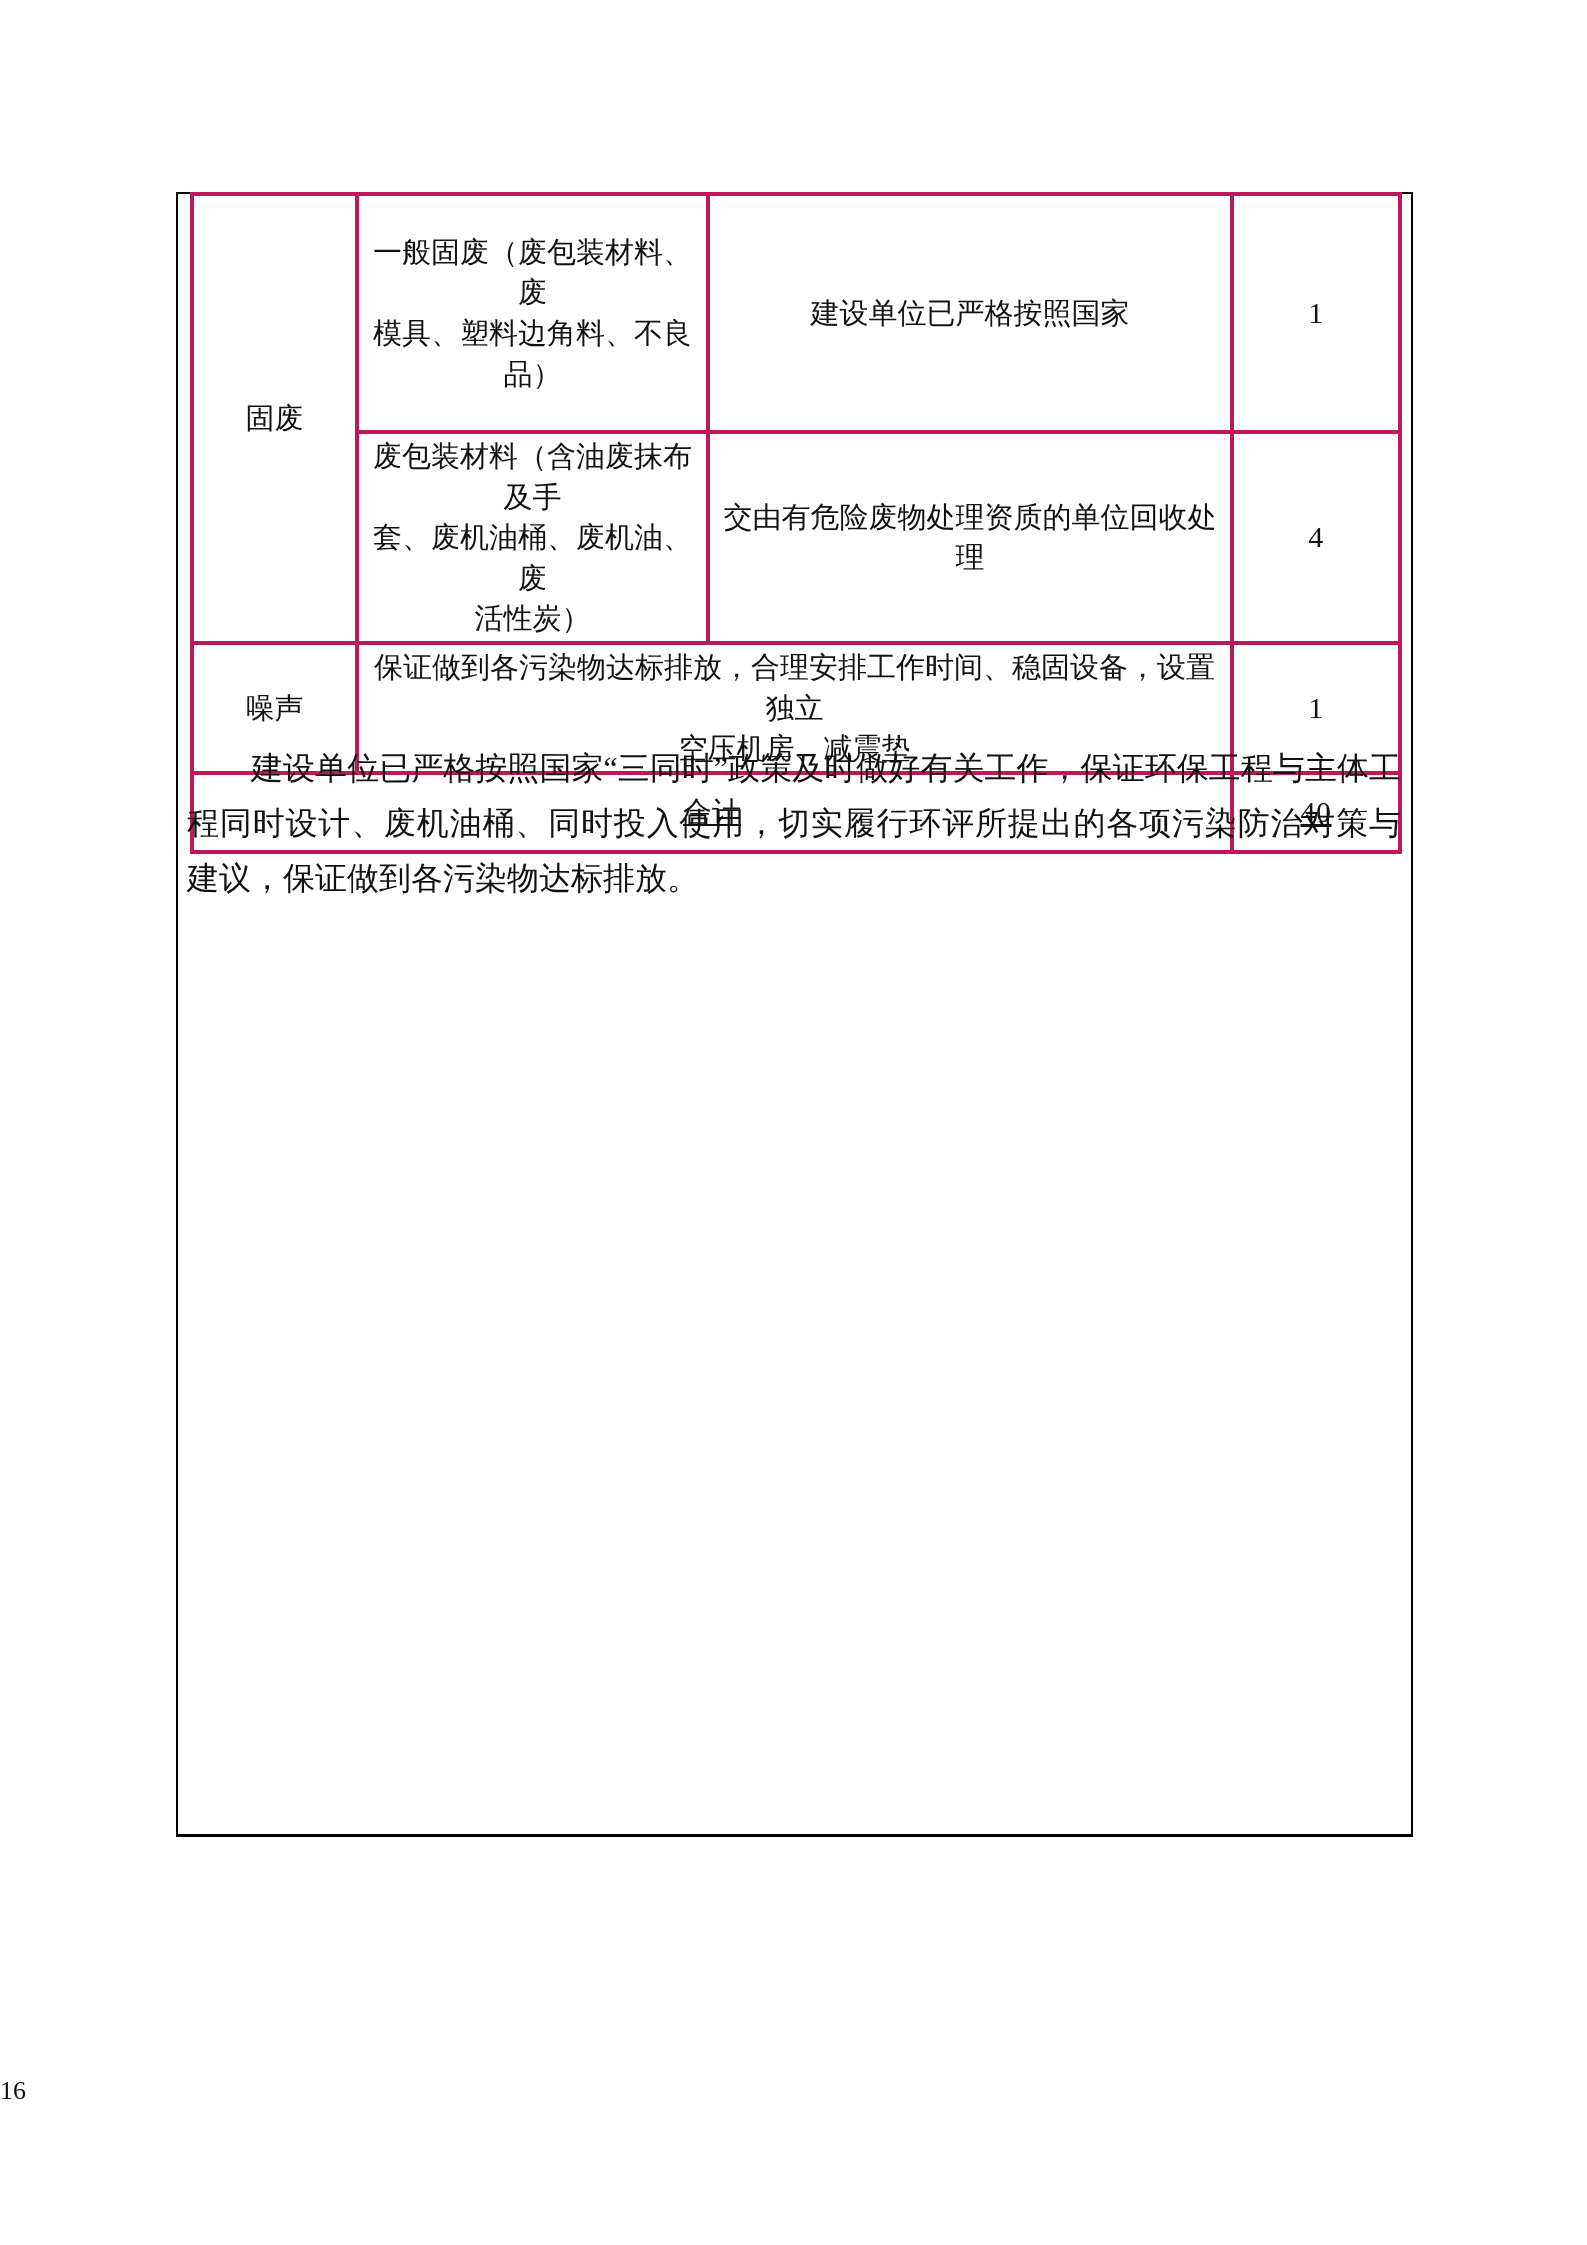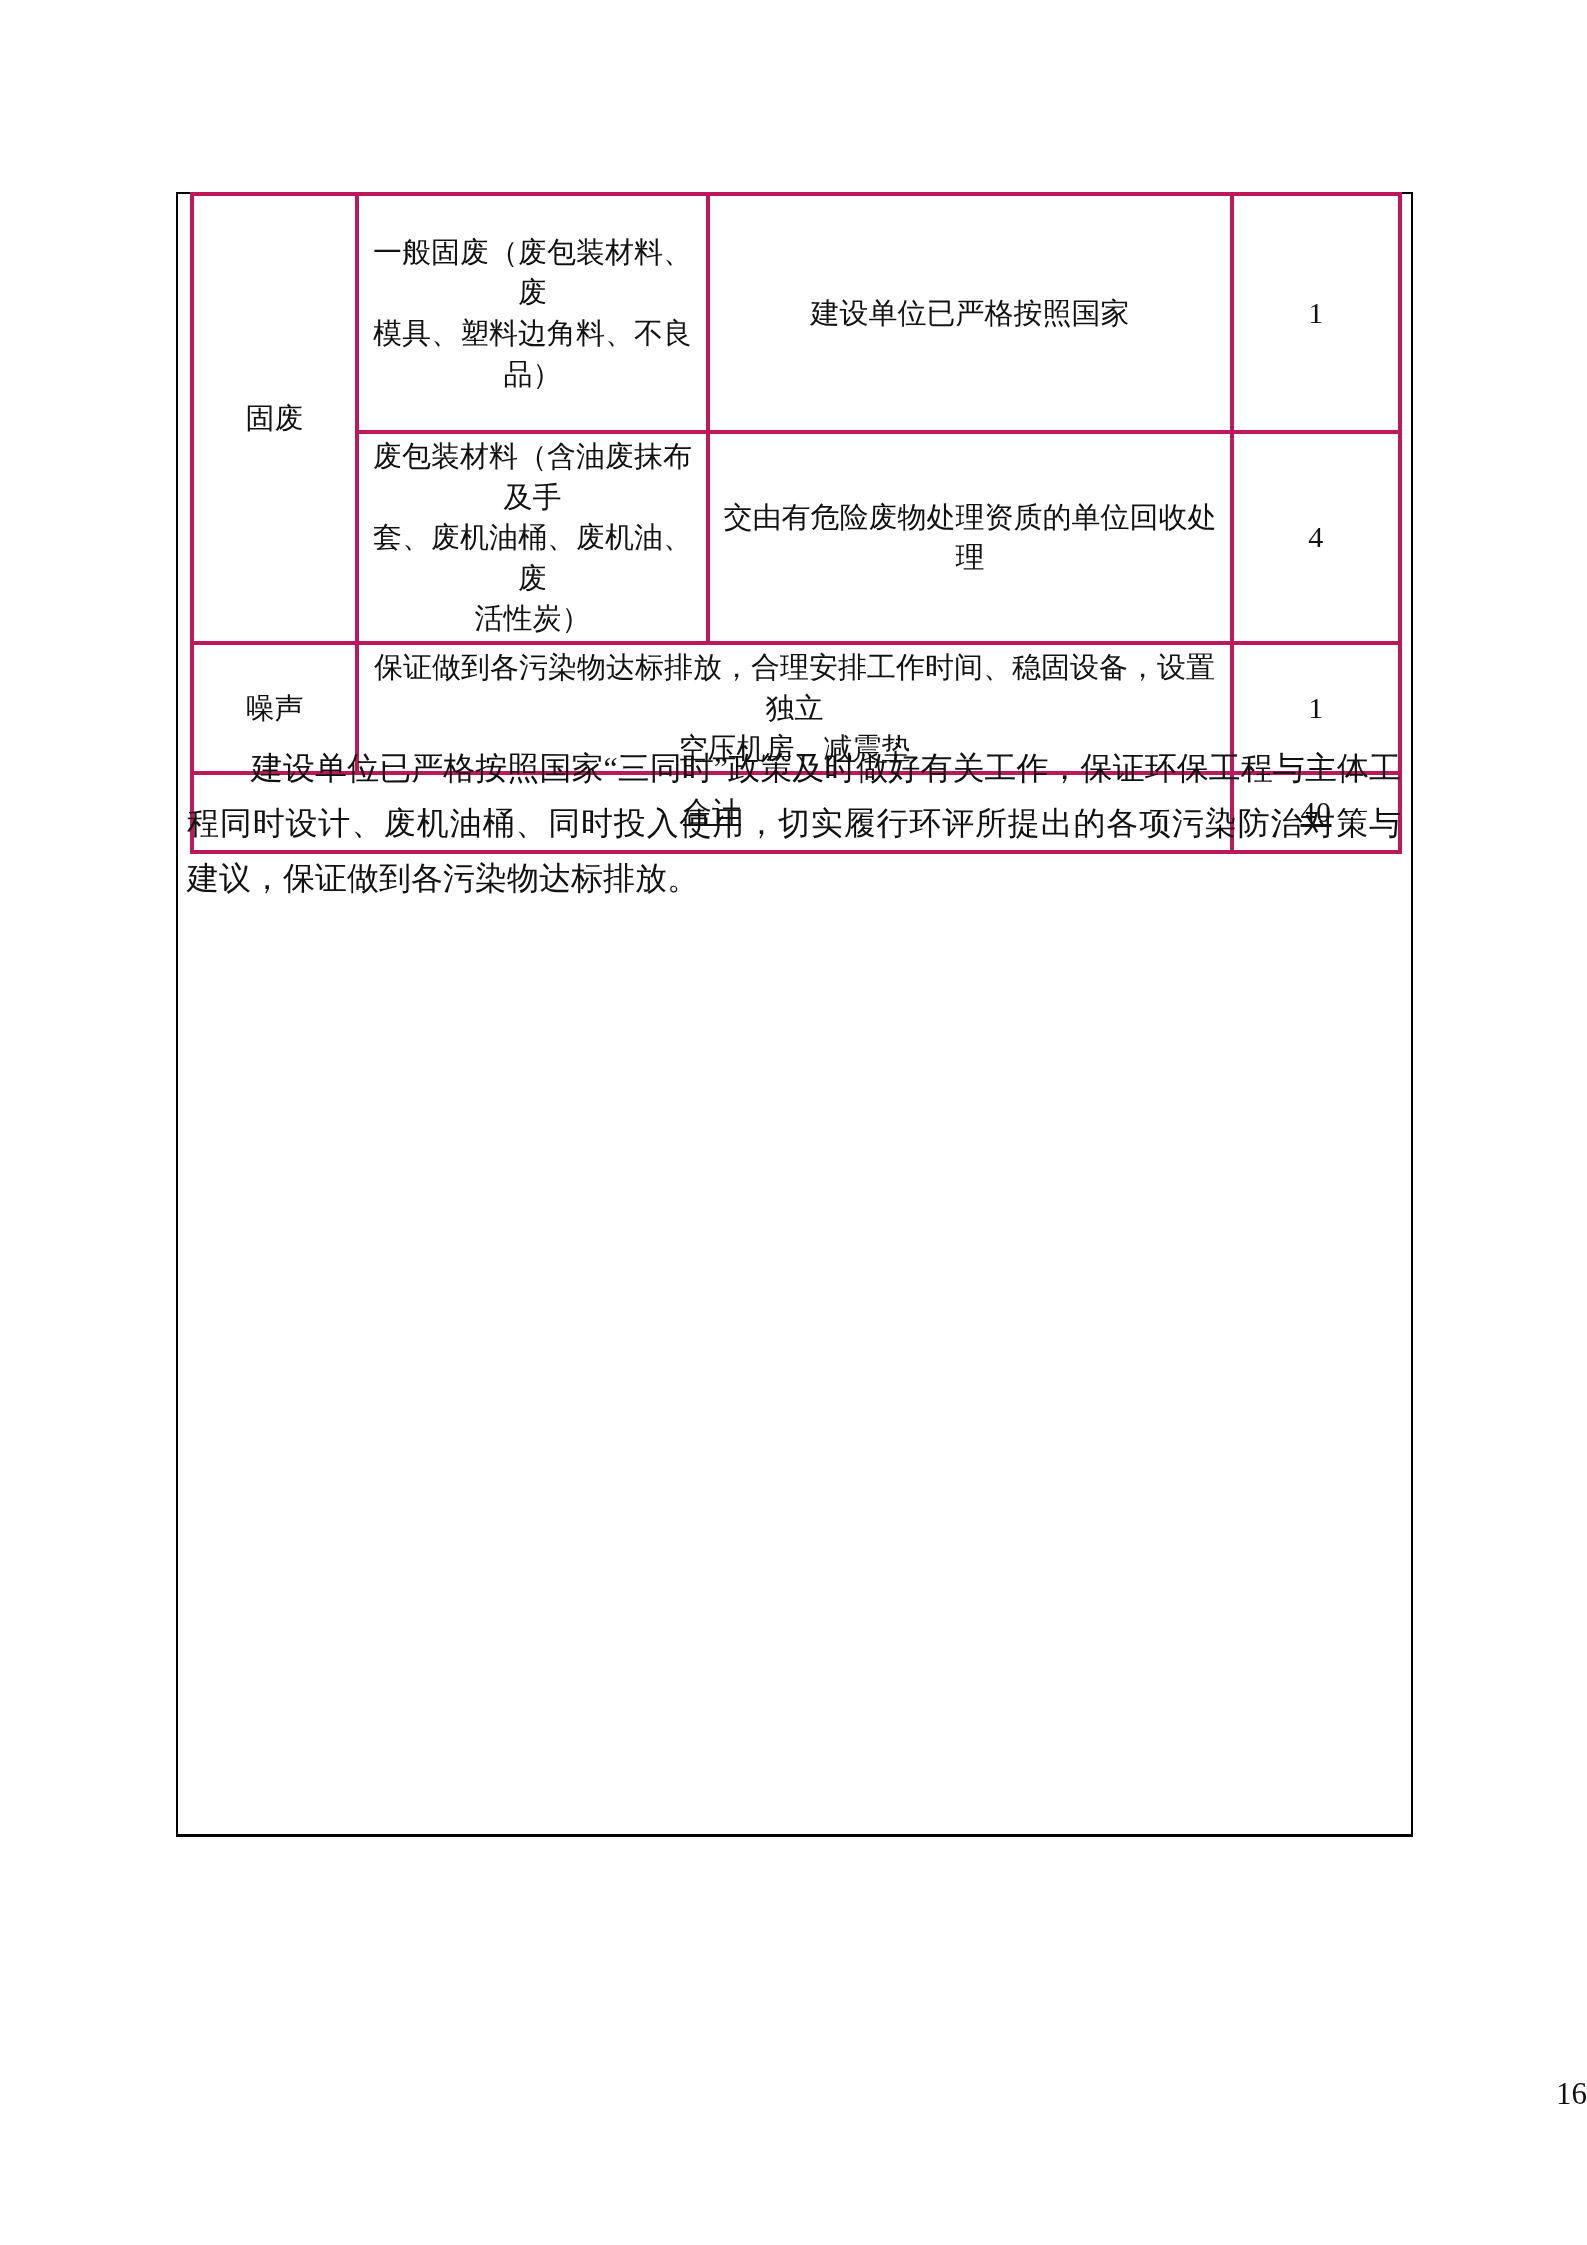--- a/index.html
+++ b/index.html
@@ -62,22 +62,22 @@
     line-height: 55px;
     text-align: justify;
     text-indent: 64px;
     color: #111111;
   }
   .page-number {
     position: absolute;
     left: 0;
     top: 2076px;
     width: 1587px;
-    text-align: right;
-    font-size: 31px;
+    text-align: left;
+    font-size: 26px;
     color: #111111;
   }
 </style>
 </head>
 <body>
 
 <div class="page">
 
   <div class="content-box"></div>
 

